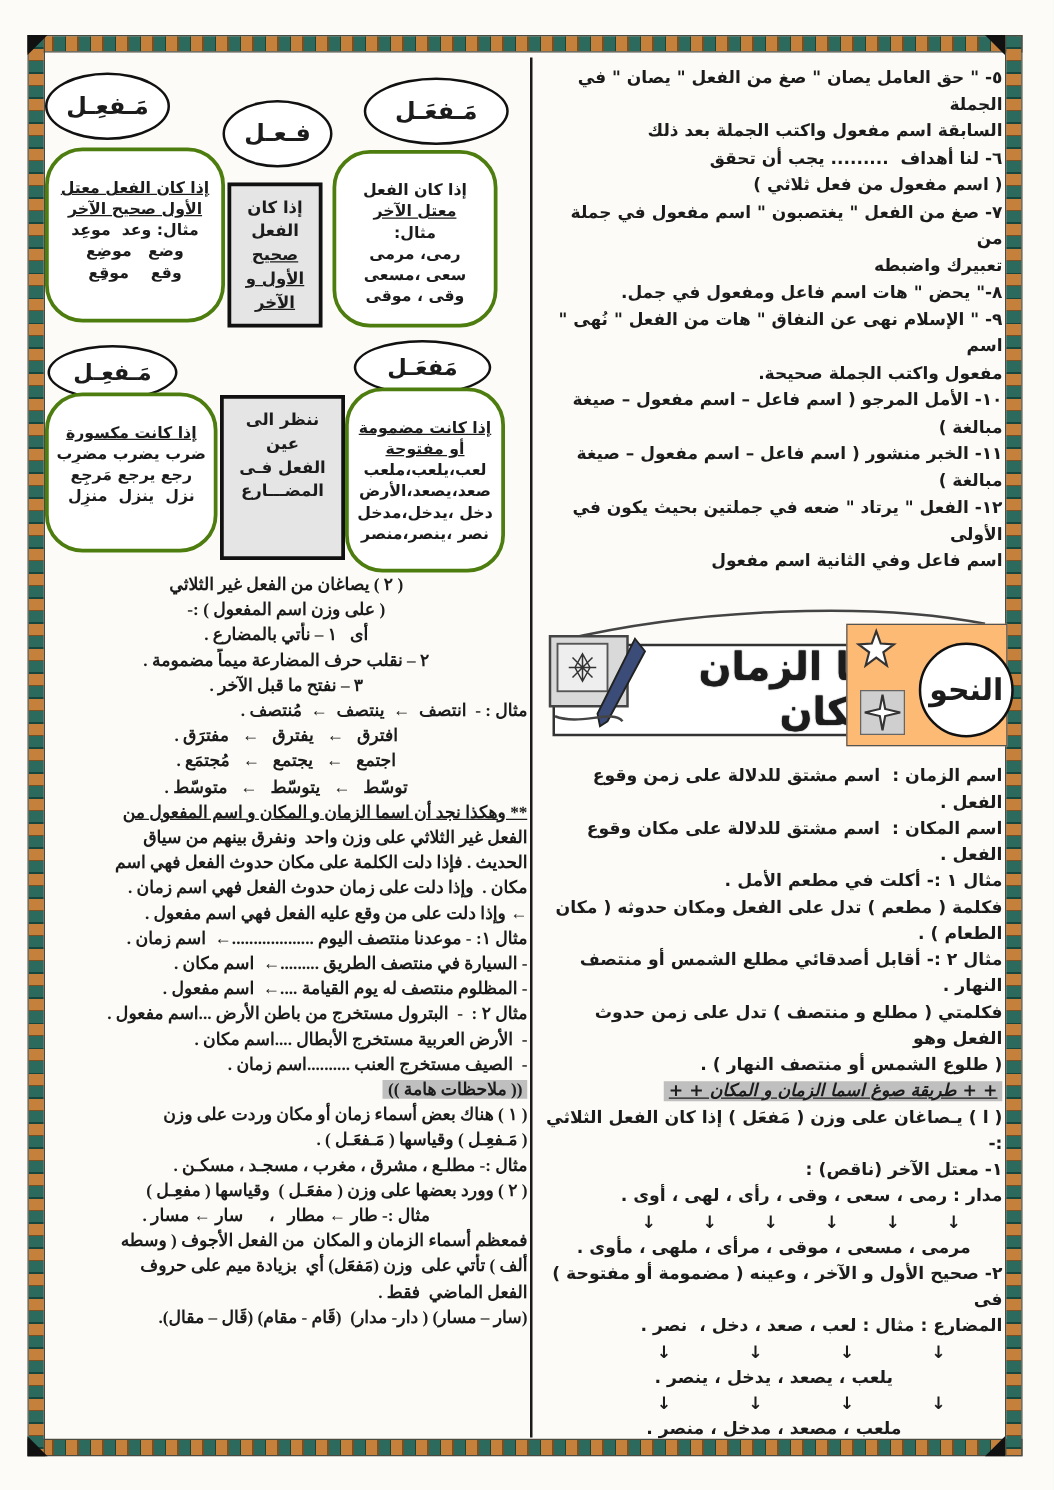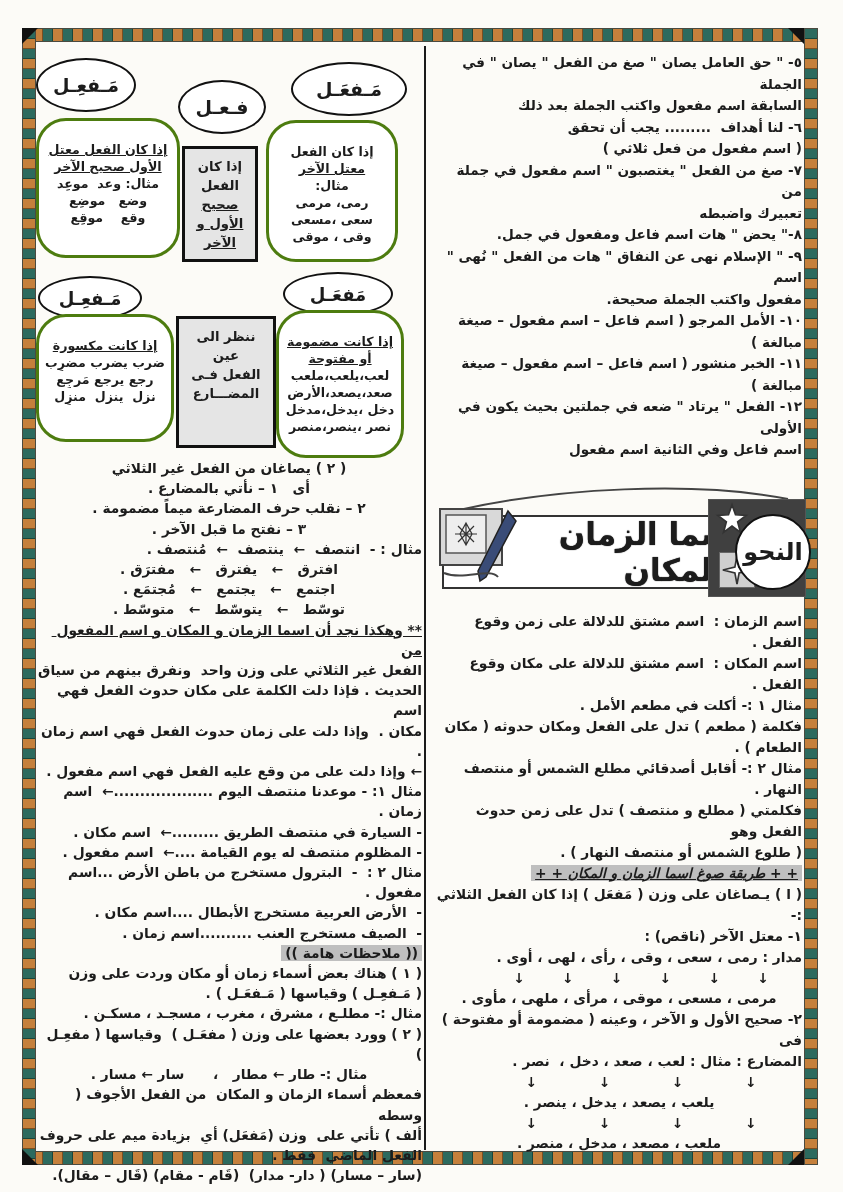--- a/index.html
+++ b/index.html
@@ -26,35 +26,35 @@
   .u{text-decoration:underline;}
   .i{font-style:italic;}
   .arrow-row{display:flex;justify-content:space-around;width:80%;margin-right:4%;margin-left:auto;height:19px;line-height:19px;font-size:15px;}
   
   .col-left{position:absolute;left:36px;top:46px;width:386px;height:1112px;}
   .col-right{position:absolute;left:436px;top:46px;width:366px;}
   .exercises .line{line-height:21.5px;font-size:13.6px;}
   .r-content{margin-top:14px;}
   .r-content .line{line-height:21px;font-size:13.8px;}
   .l-content{position:absolute;top:412px;left:0;right:0;}
-  .l-content .line{line-height:20.2px;font-size:13.8px;}
+  .l-content .line{line-height:20.2px;font-size:13.8px;font-family:Liberation Serif, serif;}
   
   .oval{position:absolute;border:2.5px solid #111;border-radius:50%;display:flex;align-items:center;justify-content:center;
         font-size:19px;background:#fff;}
   .rbox{position:absolute;border:3px solid #4d7c0f;border-radius:30px;background:#fff;padding:20px 4px 4px;box-sizing:border-box;}
   .sbox{position:absolute;border:3px solid #111;background:#e5e5e5;padding:8px 4px;box-sizing:border-box;}
   .rbox .line,.sbox .line{font-size:12.6px;line-height:17px;text-align:center;min-height:17px;}
   .sbox .line{font-size:13.2px;line-height:19px;}
   
   .banner{position:relative;height:102px;margin-top:34px;}
   .banner-curve{position:absolute;left:0;top:-10px;width:100%;height:30px;}
   .banner-box{position:absolute;left:6px;right:58px;top:20px;height:70px;border:2px solid #333;background:#fff;
               display:flex;align-items:center;justify-content:center;}
   .banner-title{font-size:31px;font-weight:900;letter-spacing:.5px;text-shadow:0 0 1px #000;}
-  .subject-block{position:absolute;left:auto;right:-4px;top:4px;width:96px;height:96px;background:#404040;border:1px solid #555;}
+  .subject-block{position:absolute;left:auto;right:-4px;top:4px;width:96px;height:96px;background:#fdba74;border:1px solid #555;padding-left:31px;}
   .subject-circle{position:absolute;right:-6px;top:14px;width:72px;height:72px;border:2.5px solid #111;border-radius:50%;
                   background:#fff;display:flex;align-items:center;justify-content:center;font-size:24px;font-weight:900;}
   .star{position:absolute;width:34px;height:34px;}
   .star-top{left:6px;top:2px;}
   .star-bottom{left:10px;top:52px;border:1px solid #666;background:#cfcfcf;}
   .pen-art{position:absolute;left:2px;top:8px;width:86px;height:88px;}
 </style>
 </head>
 <body>
 
@@ -118,20 +118,21 @@
         <div class="line"><span class="u">إذا كانت مضمومة</span></div>
         <div class="line"><span class="u">أو مفتوحة</span></div>
         <div class="line"><span>لعب،يلعب،ملعب</span></div>
         <div class="line"><span>صعد،يصعد،الأرض</span></div>
         <div class="line"><span>دخل ،يدخل،مدخل</span></div>
         <div class="line"><span>نصر ،ينصر،منصر</span></div>
       </div>
 
     <div class="l-content">
         <div class="line a-c"><span>( ٢ ) يصاغان من الفعل غير الثلاثي</span></div>
+        <div class="line a-c"><span>( على وزن اسم المفعول ) :-</span></div>
         <div class="line a-c"><span>أى   ١ – نأتي بالمضارع .</span></div>
         <div class="line a-c"><span>٢ – نقلب حرف المضارعة ميماً مضمومة .</span></div>
         <div class="line a-c"><span>٣ – نفتح ما قبل الآخر .</span></div>
         <div class="line"><span>مثال : -  انتصف  ←  ينتصف  ←  مُنتصف .</span></div>
         <div class="line a-c"><span>افترق   ←   يفترق   ←   مفترَق .</span></div>
         <div class="line a-c"><span>اجتمع   ←   يجتمع   ←   مُجتمَع .</span></div>
         <div class="line a-c"><span>توسّط   ←   يتوسّط   ←   متوسّط .</span></div>
         <div class="line"><span class="u">** وهكذا نجد أن اسما الزمان و المكان و اسم المفعول من</span></div>
         <div class="line"><span>الفعل غير الثلاثي على وزن واحد  ونفرق بينهم من سياق</span></div>
         <div class="line"><span>الحديث . فإذا دلت الكلمة على مكان حدوث الفعل فهي اسم</span></div>

